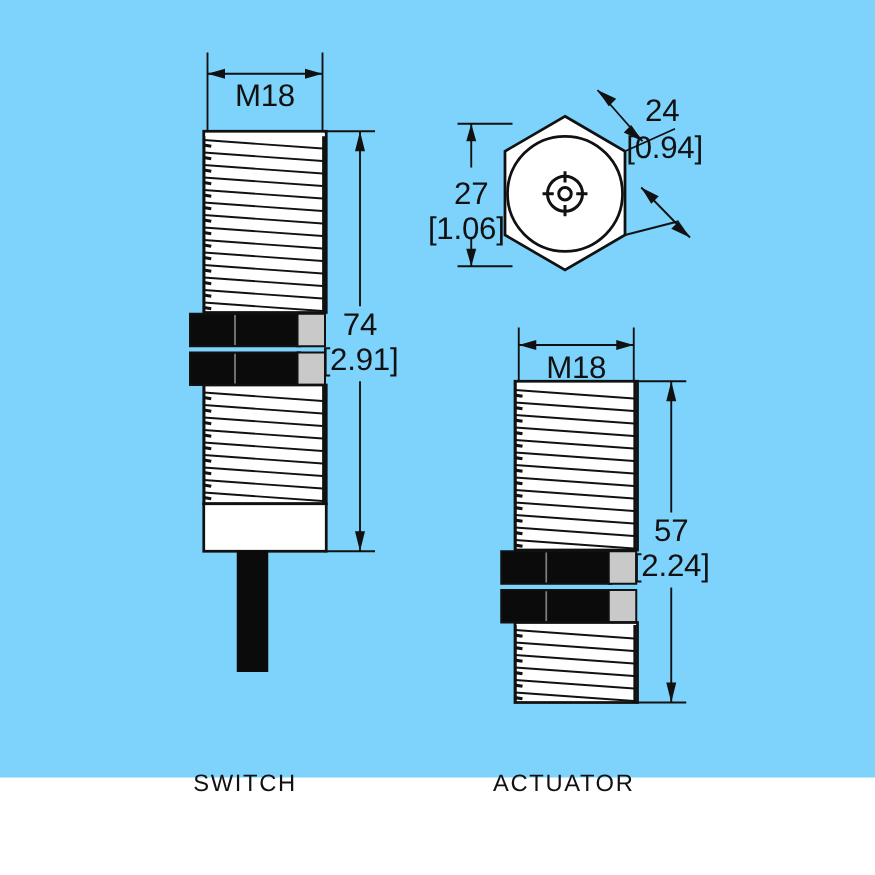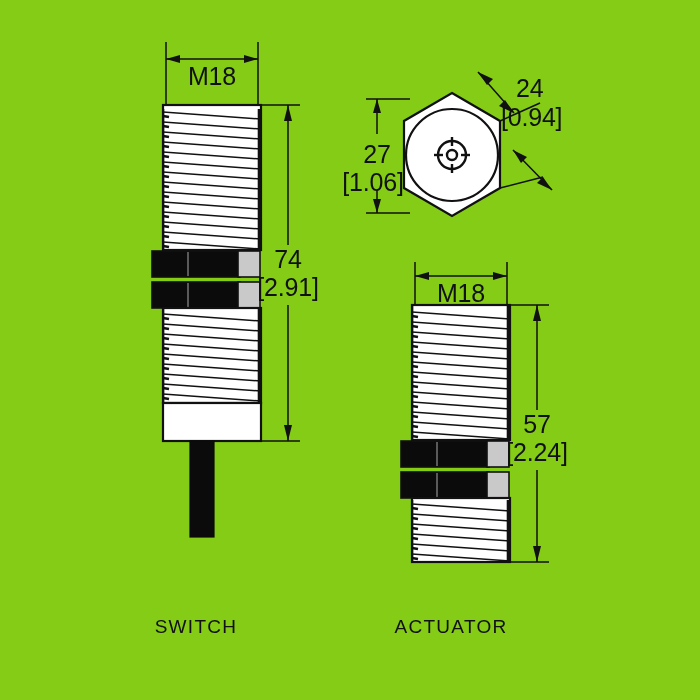--- a/index.html
+++ b/index.html
@@ -10,22 +10,22 @@
   }
   body {
     width: 700px;
     height: 700px;
     overflow: hidden;
     font-family: "Liberation Sans", sans-serif;
   }
   #drawing-root {
     position: relative;
     width: 700px;
-    height: 700px;
-    background: #84cc16;
+    height: 622px;
+    background: #7dd3fc;
   }
   svg.cad {
     position: absolute;
     top: 0;
     left: 0;
     width: 700px;
     height: 700px;
     display: block;
   }
   .dimtext {

